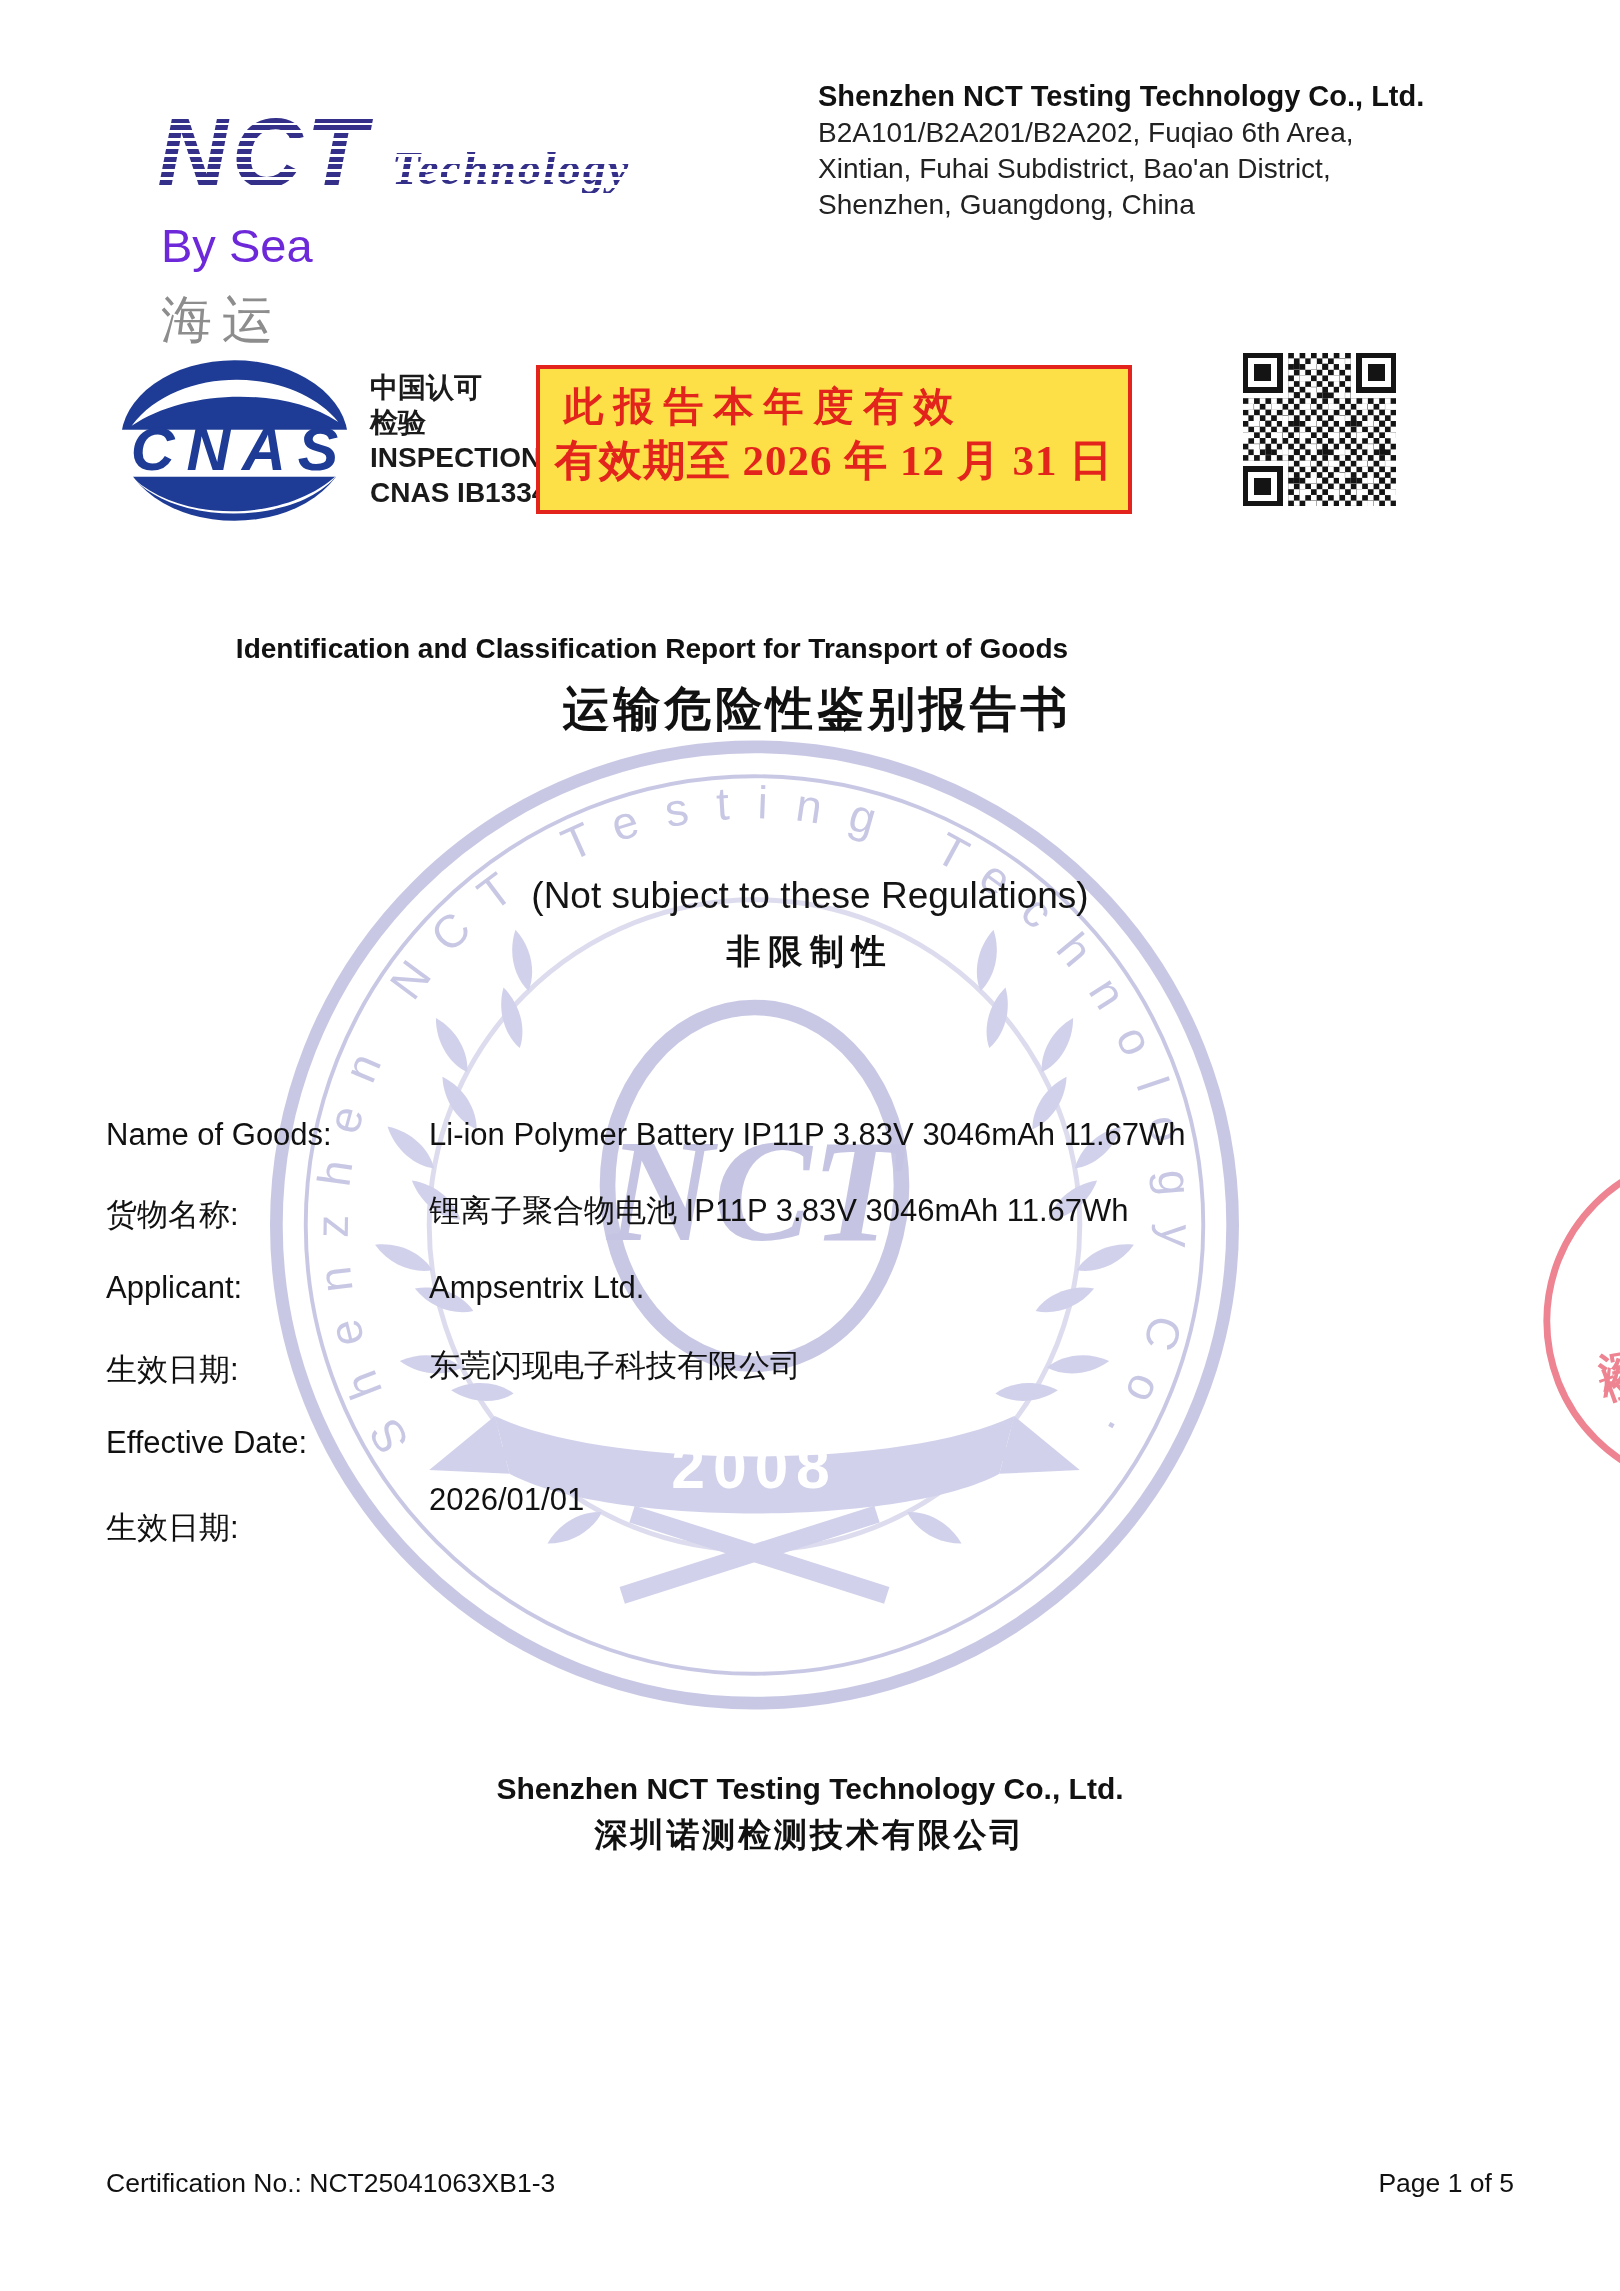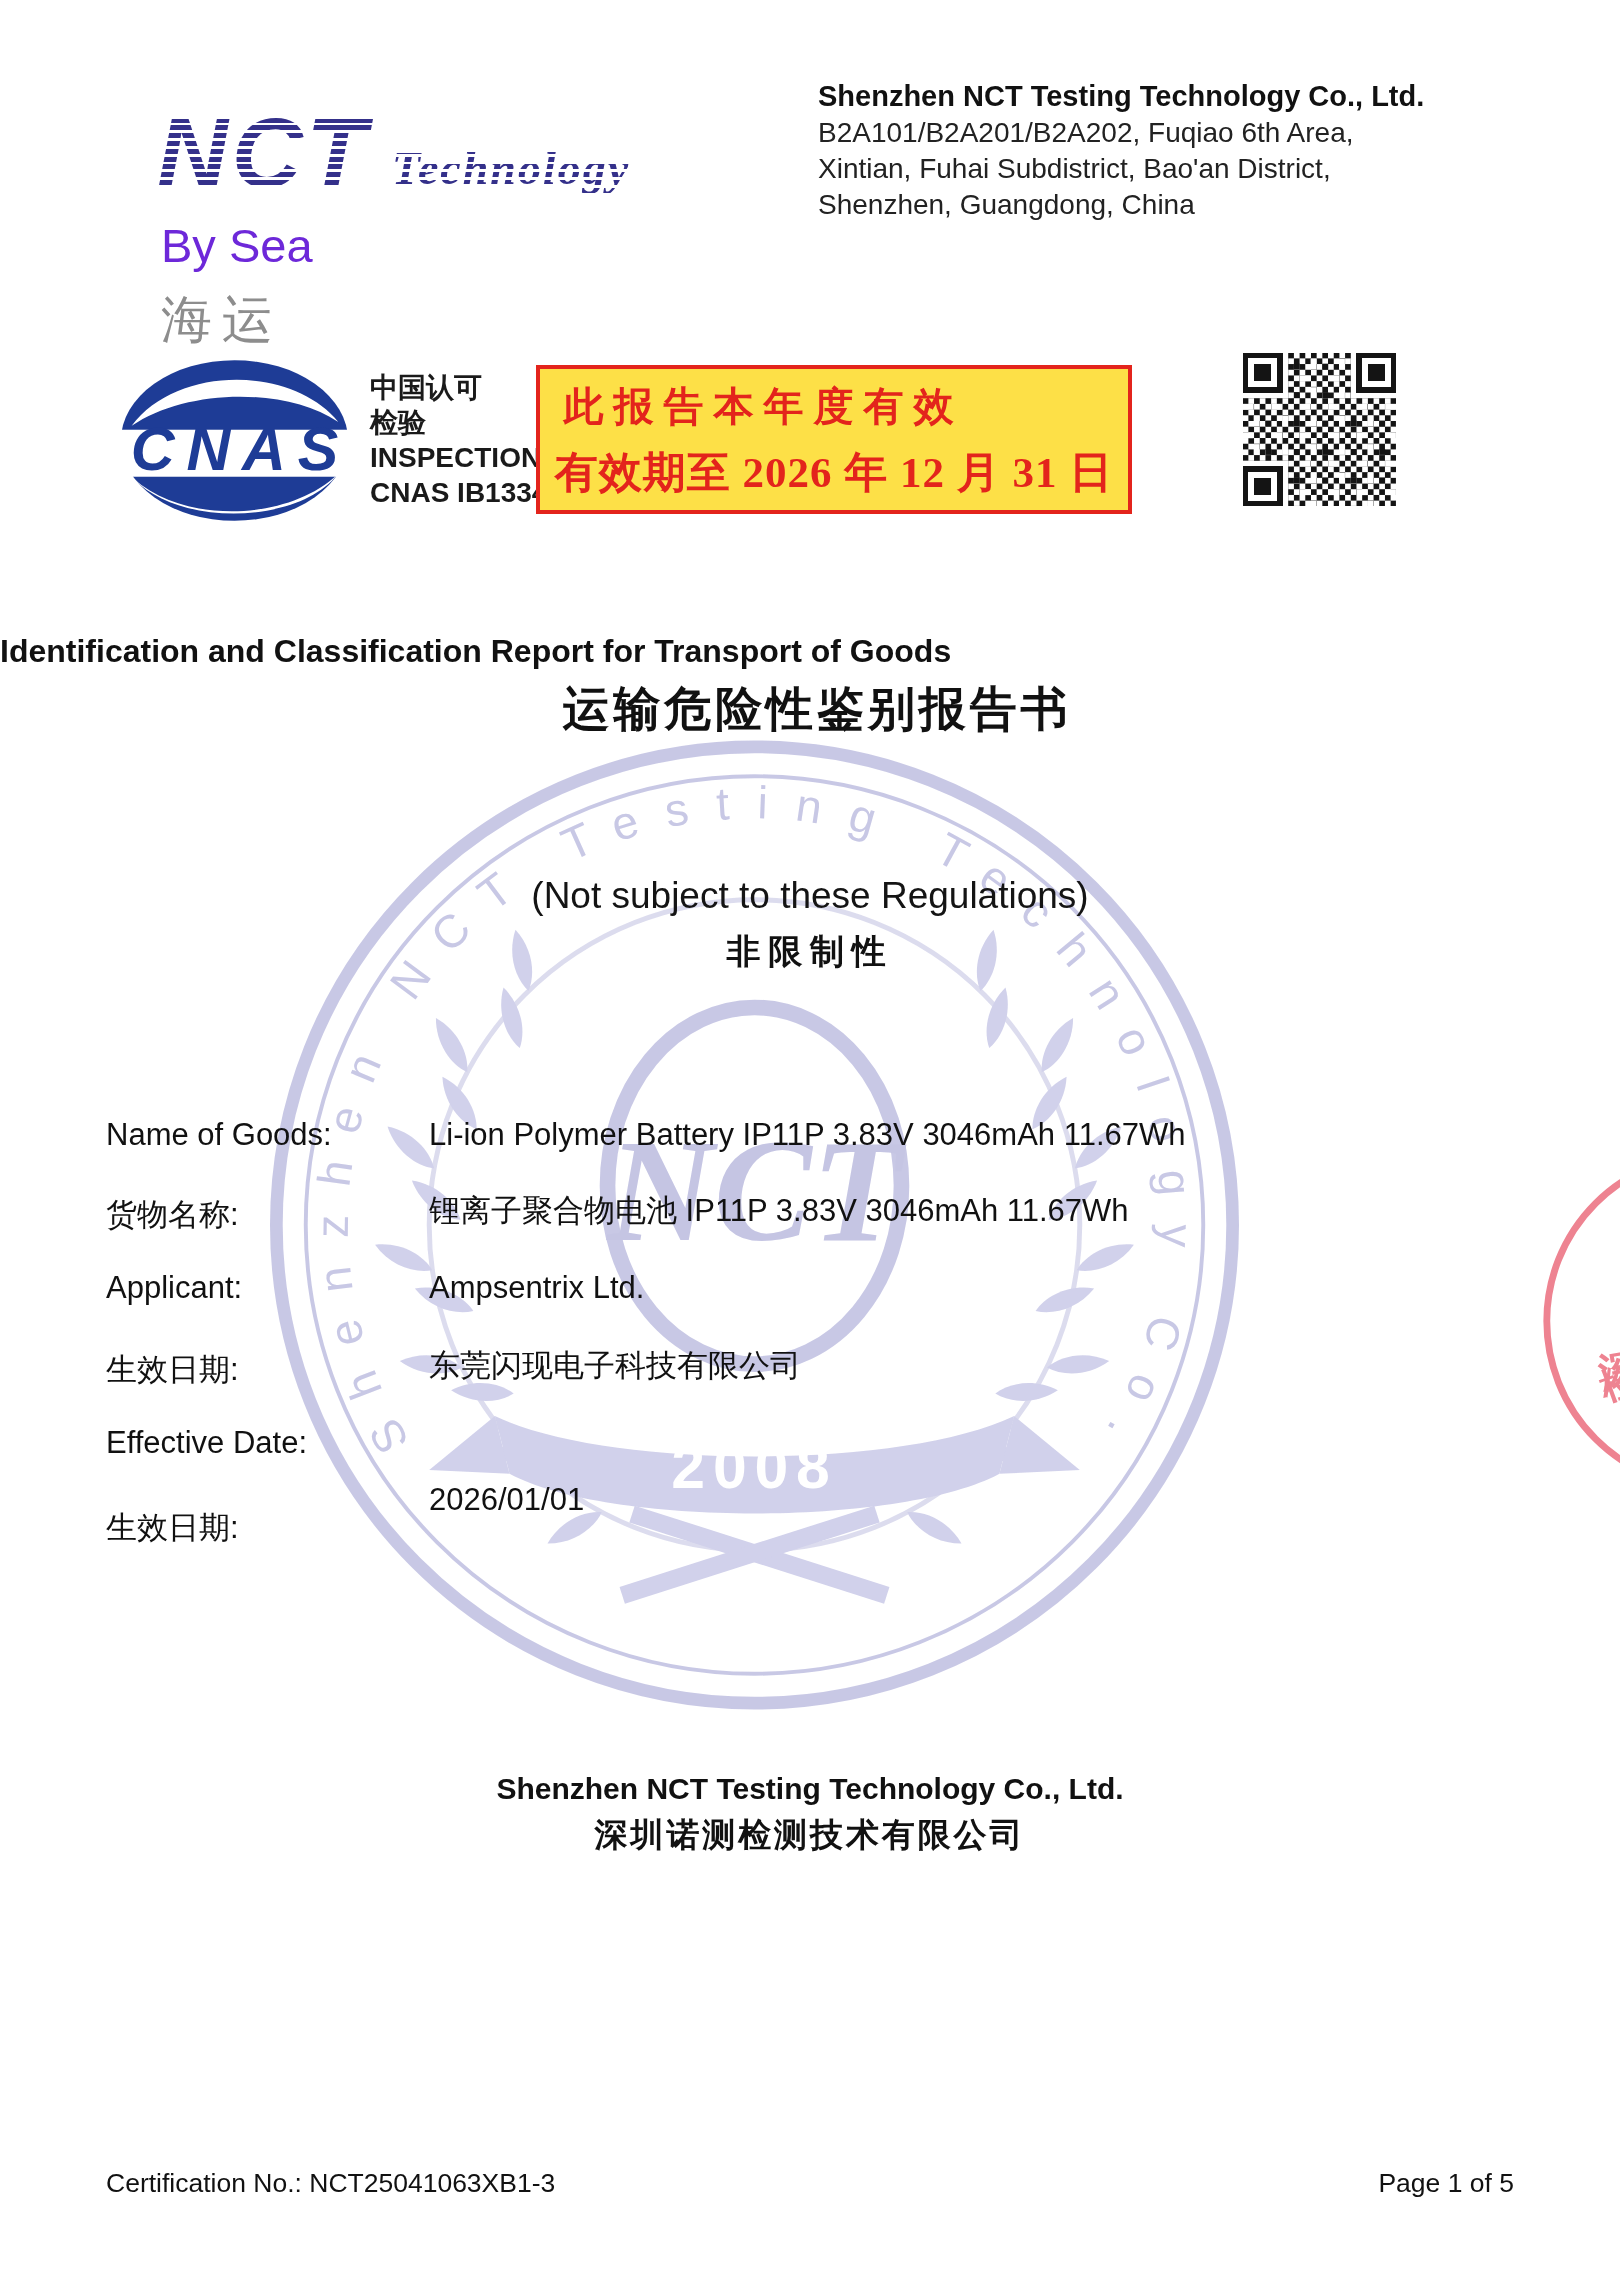--- a/index.html
+++ b/index.html
@@ -36,26 +36,26 @@
   .cnas-text{left:370px;top:370px;z-index:1;}
   .cnas-text div{font-size:28px;line-height:35px;font-weight:bold;color:#1a1a1a;}
 
   
   .validity{left:536px;top:365px;width:596px;height:149px;border:4.9px solid #e3241c;
             box-sizing:border-box;z-index:1;background:#fde047;}
   .validity .l1{display:flex;justify-content:space-between;padding:11.8px 23.5px 0 23.5px;
             color:#e3241c;font-weight:bold;font-size:40px;line-height:51px;
             font-family:"Liberation Serif",serif;}
   .validity .l2{text-align:center;color:#e3241c;font-weight:bold;font-size:43px;line-height:55px;
-            margin-top:13px;letter-spacing:1px;font-family:"Liberation Serif",serif;}
+            margin-top:1px;letter-spacing:1px;font-family:"Liberation Serif",serif;}
 
   .qr{left:1237px;top:347px;width:165px;height:165px;z-index:1;}
 
   
-  .title-en{left:0;top:633px;width:1304px;text-align:left;font-size:32px;font-weight:bold;z-index:1;}
+  .title-en{left:0;top:633px;width:1304px;text-align:center;font-size:28px;font-weight:bold;z-index:1;}
   .title-zh{left:0;top:678px;width:1620px;text-align:center;font-size:47px;font-weight:bold;
             letter-spacing:3.9px;z-index:1;padding-left:7px;}
   .subtitle-en{left:0;top:875px;width:1620px;text-align:center;font-size:37px;color:#141414;z-index:1;}
   .subtitle-zh{left:0;top:929px;width:1620px;text-align:center;font-size:34px;letter-spacing:7.8px;z-index:1;font-weight:bold;}
 
   
   .flabel{left:106px;font-size:31px;color:#111;z-index:1;white-space:nowrap;}
   .fvalue{left:429px;font-size:31px;color:#111;z-index:1;white-space:nowrap;}
 
   

